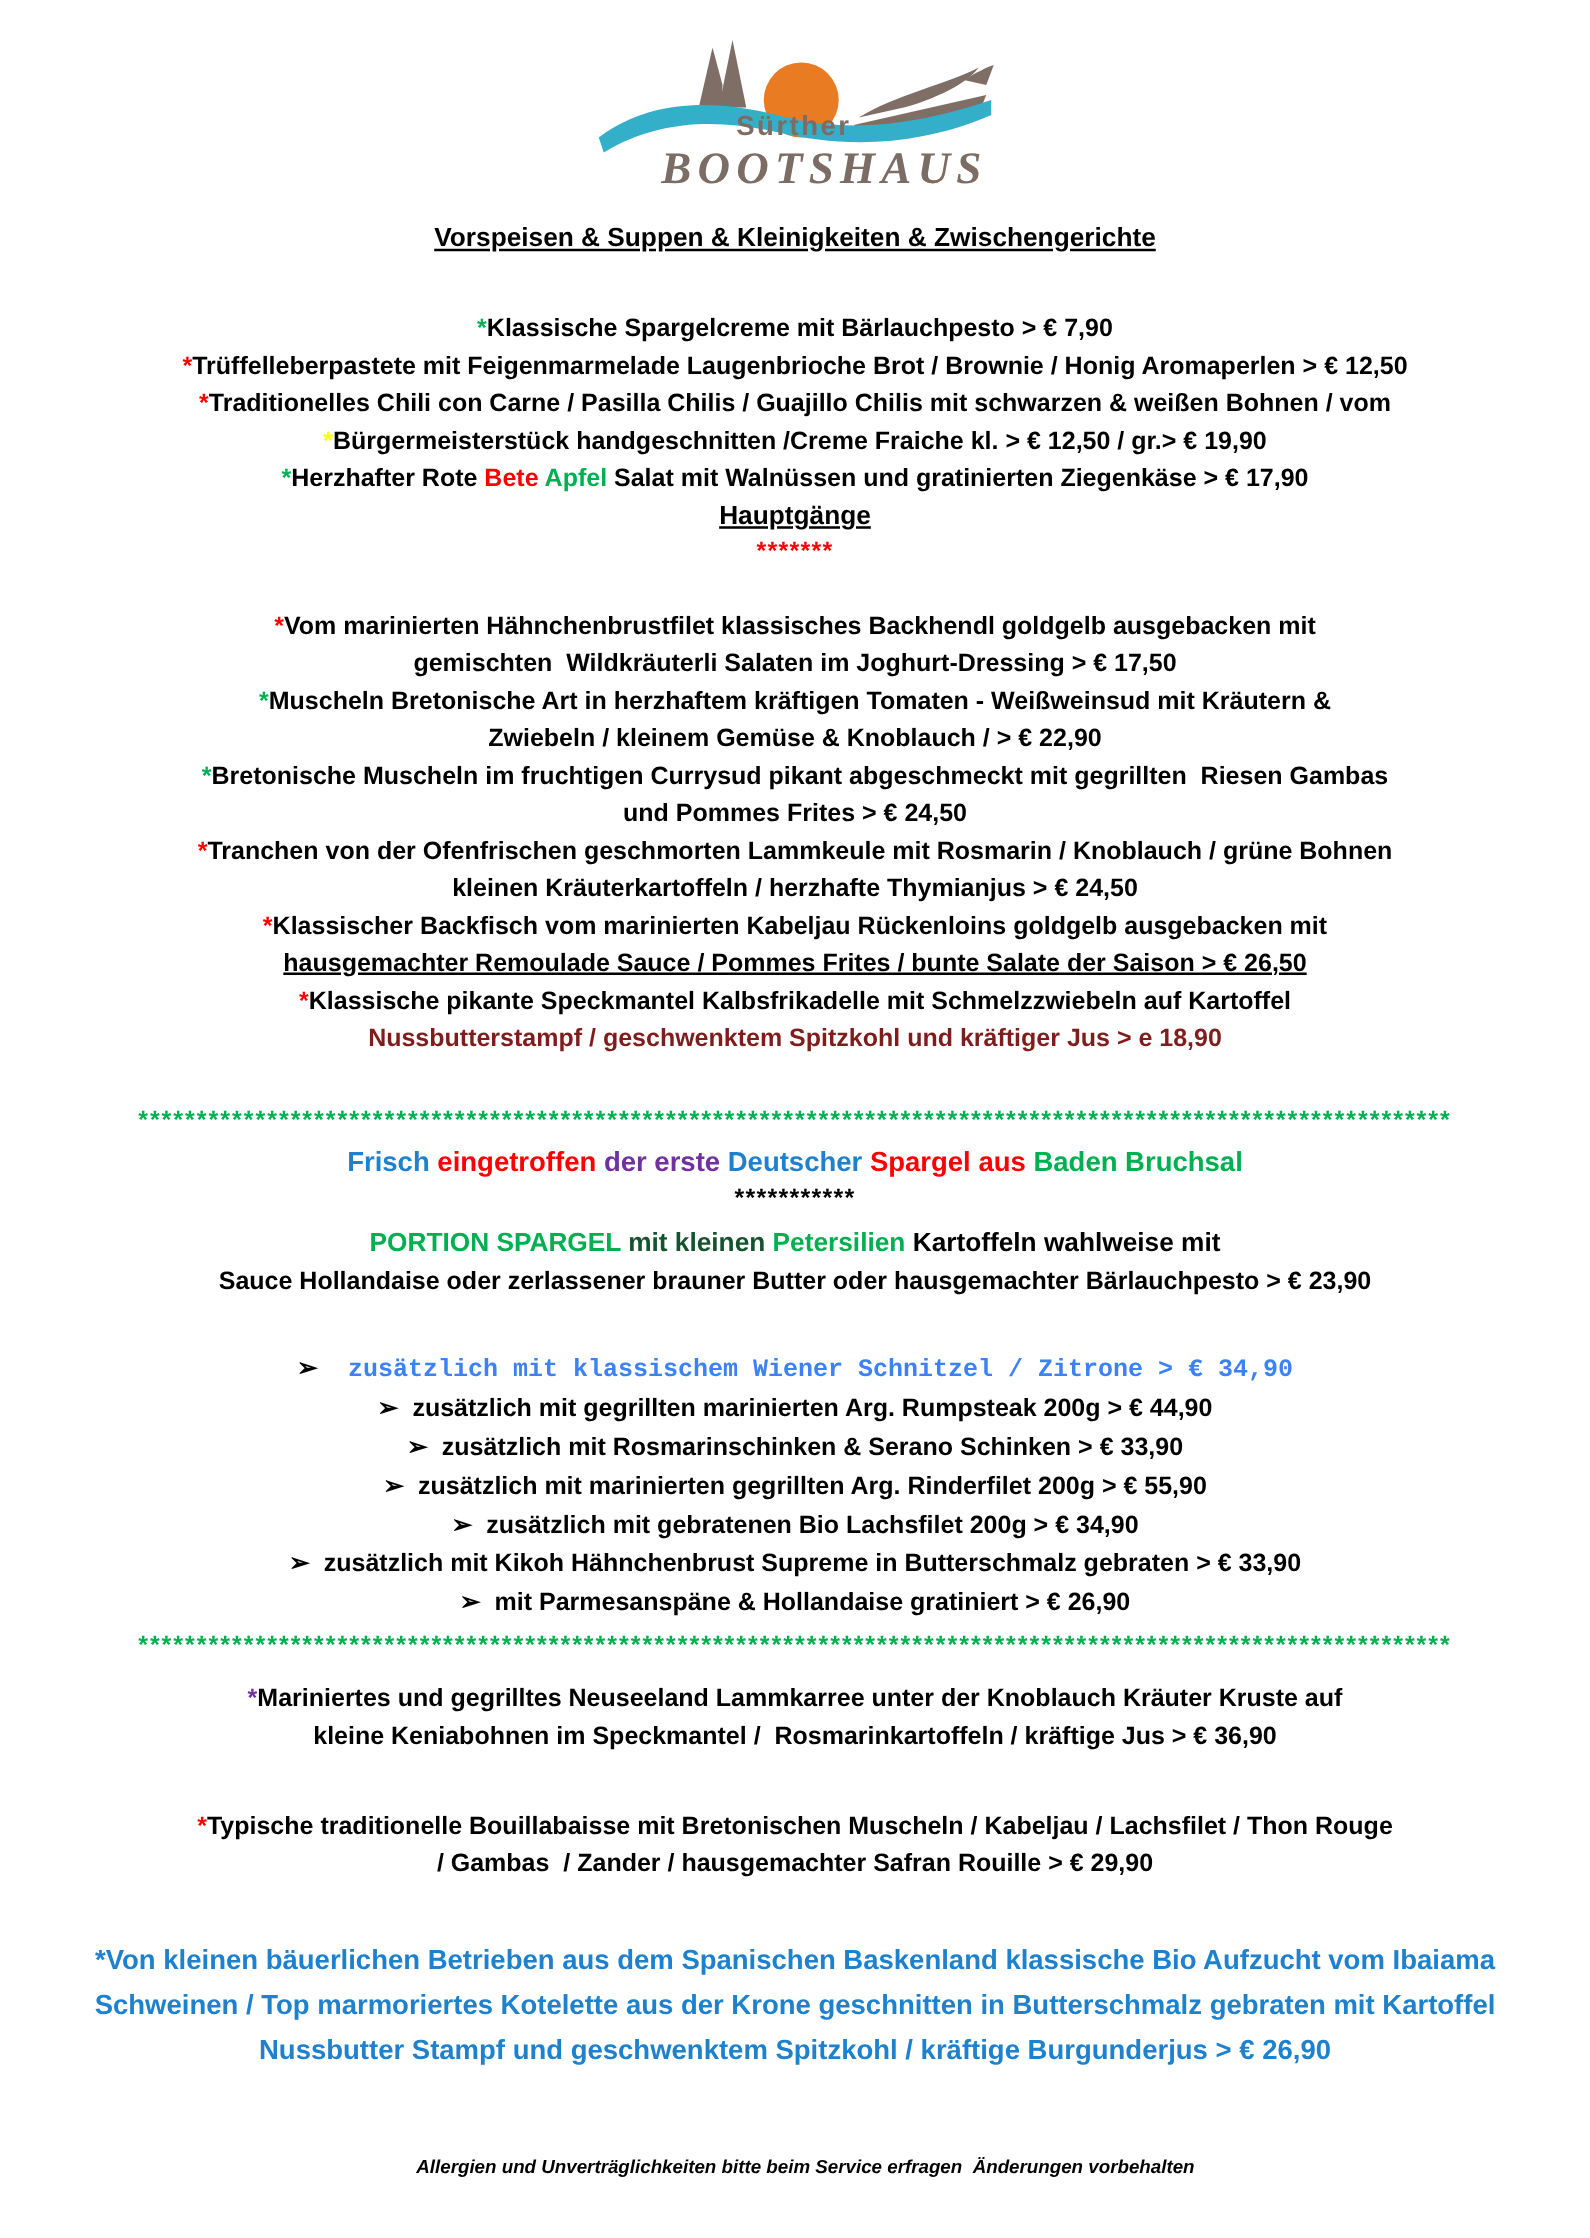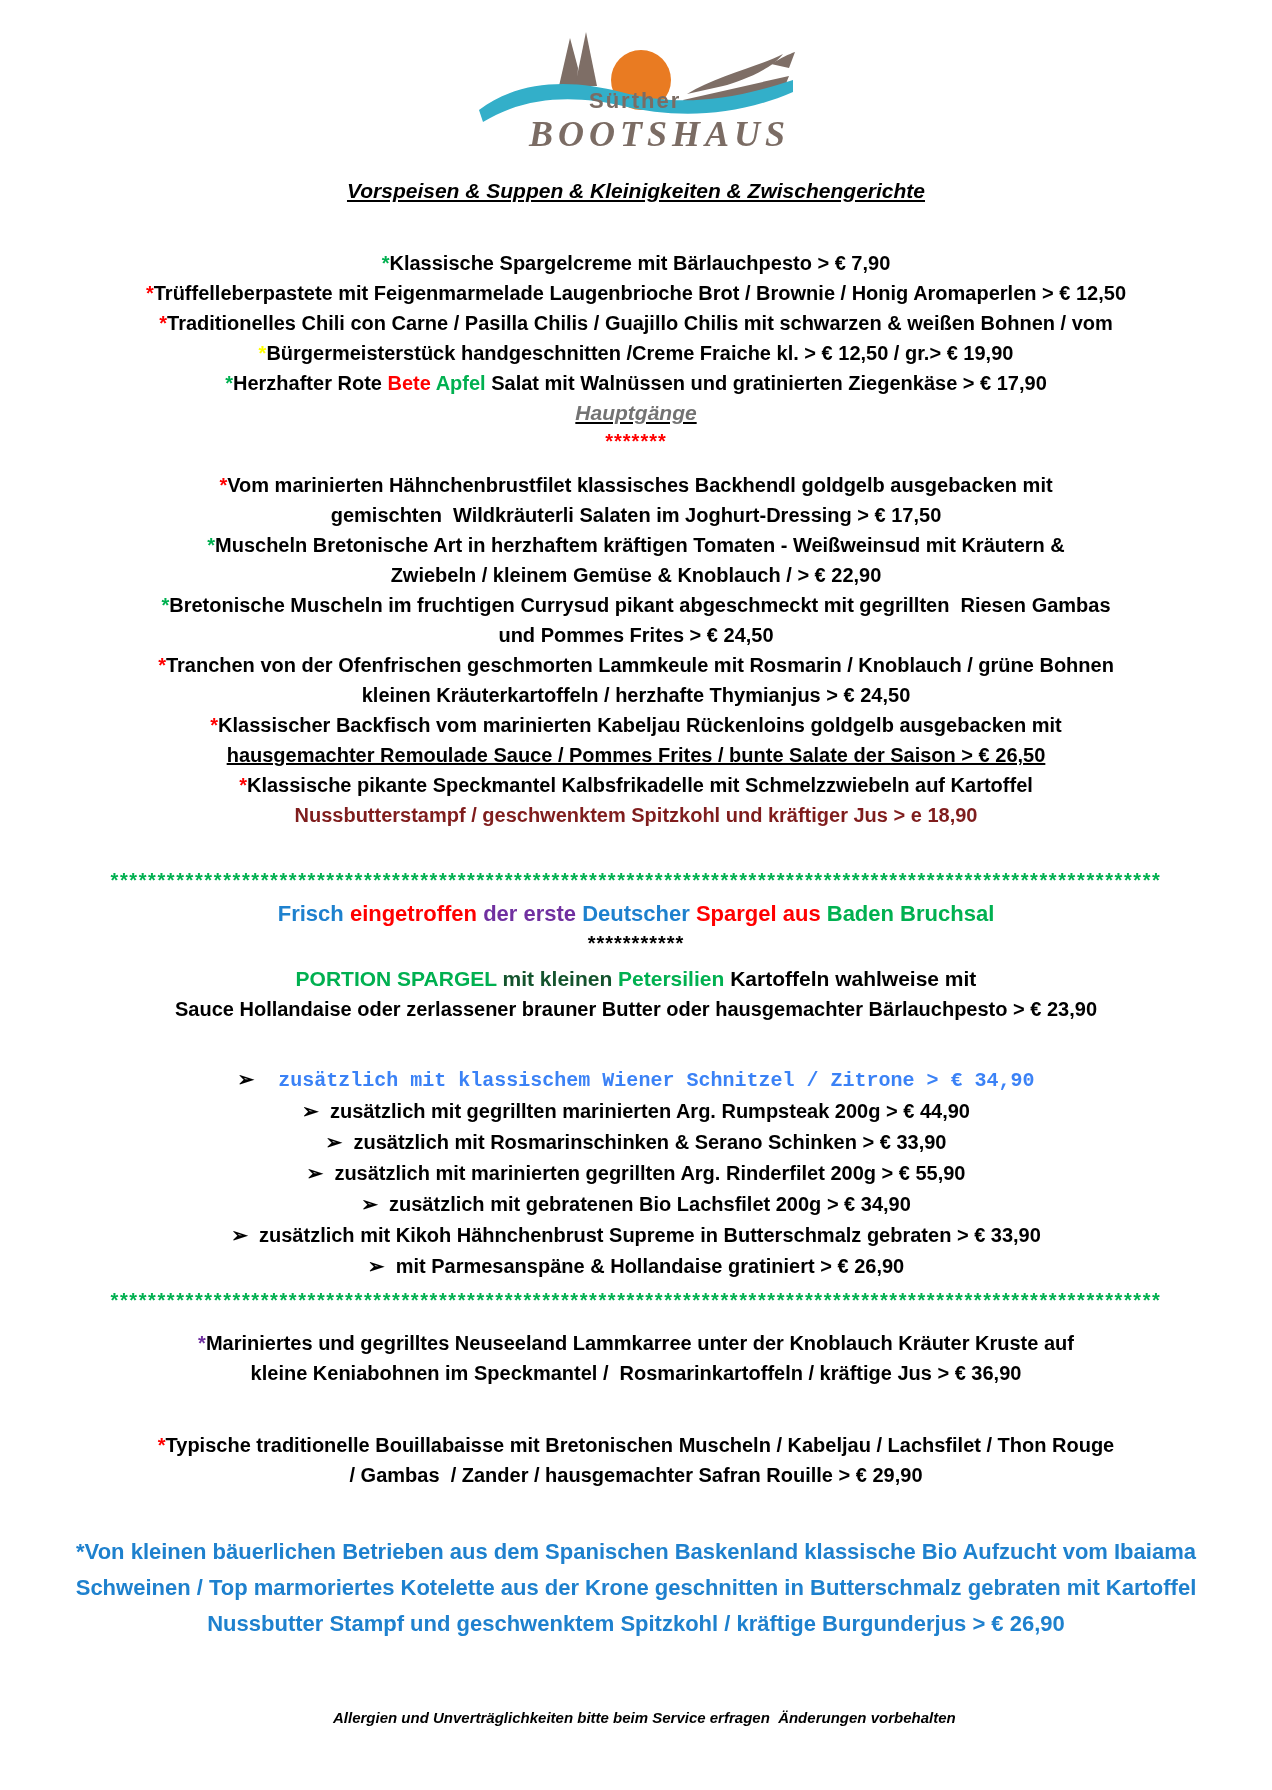--- a/index.html
+++ b/index.html
@@ -20,21 +20,20 @@
   .menu-lines { width: 100%; }
   .line {
     text-align: center;
     font-size: 20px;
     line-height: 30px;
     white-space: pre-wrap;
     font-weight: bold;
   }
   .heading {
     font-size: 21px;
-    font-style: italic;
     text-decoration: underline;
     line-height: 30px;
   }
   .stars-red { line-height: 26px; letter-spacing: 1px; }
   .stars-black { line-height: 26px; letter-spacing: 1px; }
   .divider {
     white-space: nowrap;
     overflow: hidden;
     letter-spacing: 1.6px;
     line-height: 28px;
@@ -78,23 +77,23 @@
     </svg>
   </div>
 
   <div class="menu-lines">
       <div class="line heading" style="margin-top: 14px;"><span style="color: rgb(0, 0, 0);">Vorspeisen &amp; Suppen &amp; Kleinigkeiten &amp; Zwischengerichte</span></div>
       <div class="line item" style="margin-top: 42px;"><span style="color: rgb(0, 176, 80);">*</span><span style="color: rgb(0, 0, 0);">Klassische Spargelcreme mit Bärlauchpesto &gt; € 7,90</span></div>
       <div class="line item"><span style="color: rgb(255, 0, 0);">*</span><span style="color: rgb(0, 0, 0);">Trüffelleberpastete mit Feigenmarmelade Laugenbrioche Brot / Brownie / Honig Aromaperlen &gt; € 12,50</span></div>
       <div class="line item"><span style="color: rgb(255, 0, 0);">*</span><span style="color: rgb(0, 0, 0);">Traditionelles Chili con Carne / Pasilla Chilis / Guajillo Chilis mit schwarzen &amp; weißen Bohnen / vom</span></div>
       <div class="line item"><span style="color: rgb(255, 255, 0);">*</span><span style="color: rgb(0, 0, 0);">Bürgermeisterstück handgeschnitten /Creme Fraiche kl. &gt; € 12,50 / gr.&gt; € 19,90</span></div>
       <div class="line item"><span style="color: rgb(0, 176, 80);">*</span><span style="color: rgb(0, 0, 0);">Herzhafter Rote </span><span style="color: rgb(255, 0, 0);">Bete</span><span style="color: rgb(0, 0, 0);"> </span><span style="color: rgb(0, 176, 80);">Apfel</span><span style="color: rgb(0, 0, 0);"> Salat mit Walnüssen und gratinierten Ziegenkäse &gt; € 17,90</span></div>
-      <div class="line heading"><span style="color: #737373; text-align: right;">Hauptgänge</span></div>
+      <div class="line heading"><span style="color: #000000; text-align: right;">Hauptgänge</span></div>
       <div class="line stars-red"><span style="color: rgb(255, 0, 0);">*******</span></div>
-      <div class="line item" style="margin-top: 16px;"><span style="color: rgb(255, 0, 0);">*</span><span style="color: rgb(0, 0, 0);">Vom marinierten Hähnchenbrustfilet klassisches Backhendl goldgelb ausgebacken mit</span></div>
+      <div class="line item" style="margin-top: 32px;"><span style="color: rgb(255, 0, 0);">*</span><span style="color: rgb(0, 0, 0);">Vom marinierten Hähnchenbrustfilet klassisches Backhendl goldgelb ausgebacken mit</span></div>
       <div class="line item"><span style="color: rgb(0, 0, 0);">gemischten  Wildkräuterli Salaten im Joghurt-Dressing &gt; € 17,50</span></div>
       <div class="line item"><span style="color: rgb(0, 176, 80);">*</span><span style="color: rgb(0, 0, 0);">Muscheln Bretonische Art in herzhaftem kräftigen Tomaten - Weißweinsud mit Kräutern &amp;</span></div>
       <div class="line item"><span style="color: rgb(0, 0, 0);">Zwiebeln / kleinem Gemüse &amp; Knoblauch / &gt; € 22,90</span></div>
       <div class="line item"><span style="color: rgb(0, 176, 80);">*</span><span style="color: rgb(0, 0, 0);">Bretonische Muscheln im fruchtigen Currysud pikant abgeschmeckt mit gegrillten  Riesen Gambas</span></div>
       <div class="line item"><span style="color: rgb(0, 0, 0);">und Pommes Frites &gt; € 24,50</span></div>
       <div class="line item"><span style="color: rgb(255, 0, 0);">*</span><span style="color: rgb(0, 0, 0);">Tranchen von der Ofenfrischen geschmorten Lammkeule mit Rosmarin / Knoblauch / grüne Bohnen</span></div>
       <div class="line item"><span style="color: rgb(0, 0, 0);">kleinen Kräuterkartoffeln / herzhafte Thymianjus &gt; € 24,50</span></div>
       <div class="line item"><span style="color: rgb(255, 0, 0);">*</span><span style="color: rgb(0, 0, 0);">Klassischer Backfisch vom marinierten Kabeljau Rückenloins goldgelb ausgebacken mit</span></div>
       <div class="line item"><span style="color: rgb(0, 0, 0); text-decoration: underline;">hausgemachter Remoulade Sauce / Pommes Frites / bunte Salate der Saison &gt; € 26,50</span></div>
       <div class="line item"><span style="color: rgb(255, 0, 0);">*</span><span style="color: rgb(0, 0, 0);">Klassische pikante Speckmantel Kalbsfrikadelle mit Schmelzzwiebeln auf Kartoffel</span></div>

